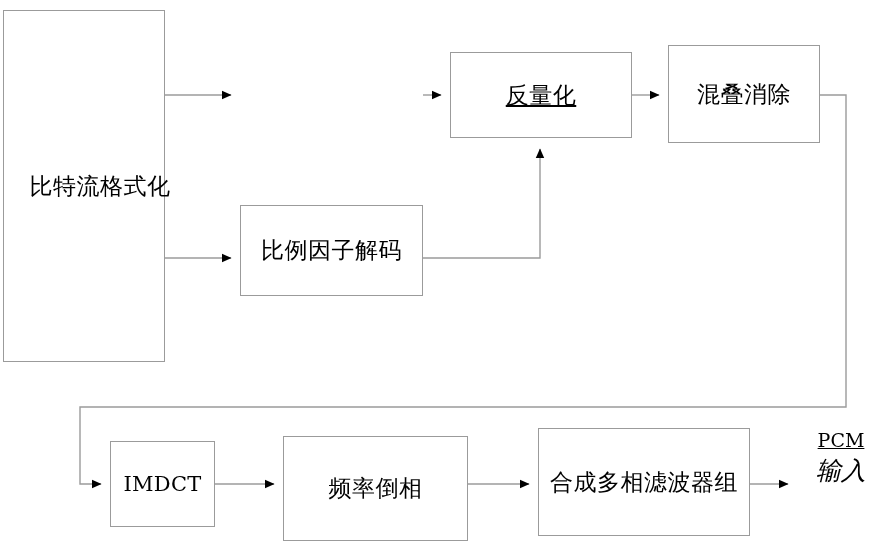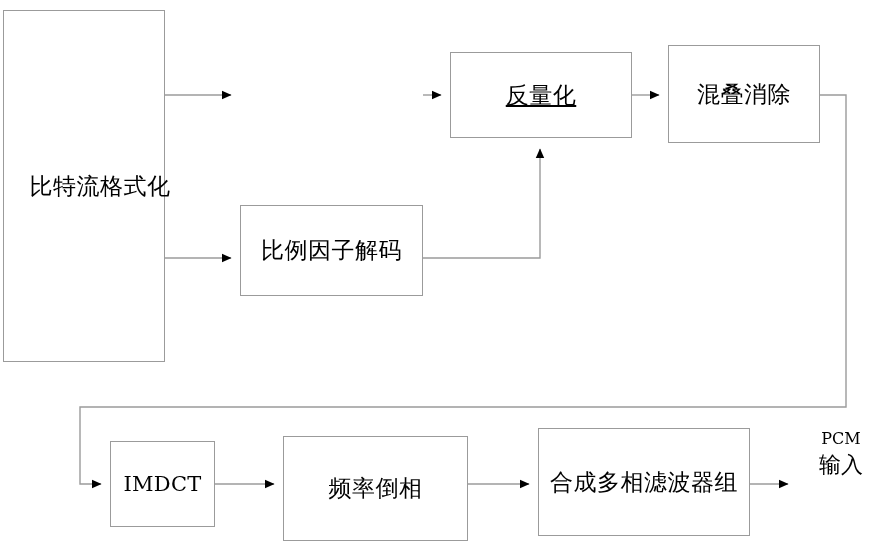--- a/index.html
+++ b/index.html
@@ -51,24 +51,25 @@
     position: absolute;
     font-family: "DejaVu Serif", "Liberation Serif", serif;
     color: #000000;
     text-align: center;
     line-height: 1.35;
     white-space: nowrap;
   }
   .caption .cap-line {
     display: block;
   }
-  .cap-latin { font-size: 16px; }
+  .cap-latin { font-size: 19px; text-decoration: underline; }
   .cap-cjk {
     font-family: "DejaVu Sans", "Liberation Sans", sans-serif;
-    font-size: 22px;
+    font-size: 25px;
+    font-style: italic;
   }
 </style>
 </head>
 <body>
 
 <div id="diagram-root">
 
   <svg id="wires" viewBox="0 0 885 544" width="885" height="544" xmlns="http://www.w3.org/2000/svg">
     <defs>
       <marker id="arrow-r" markerWidth="11" markerHeight="11" refX="9.4" refY="4.6" orient="auto" markerUnits="userSpaceOnUse">

